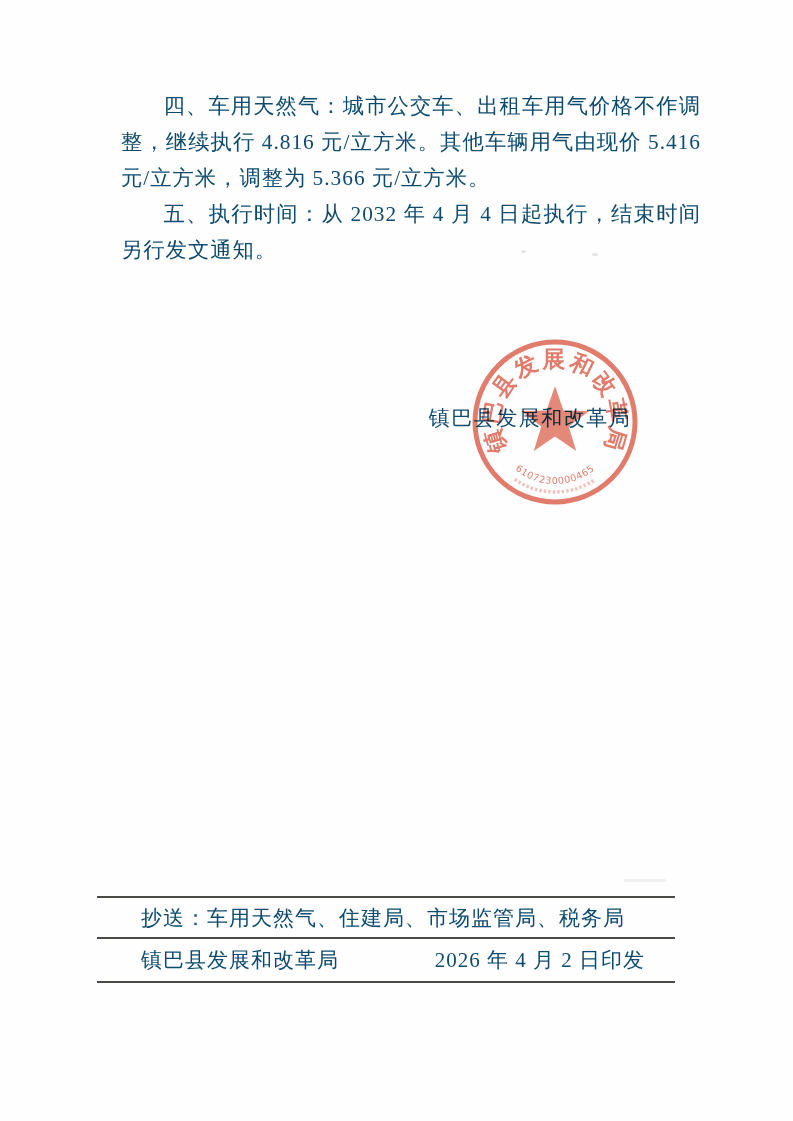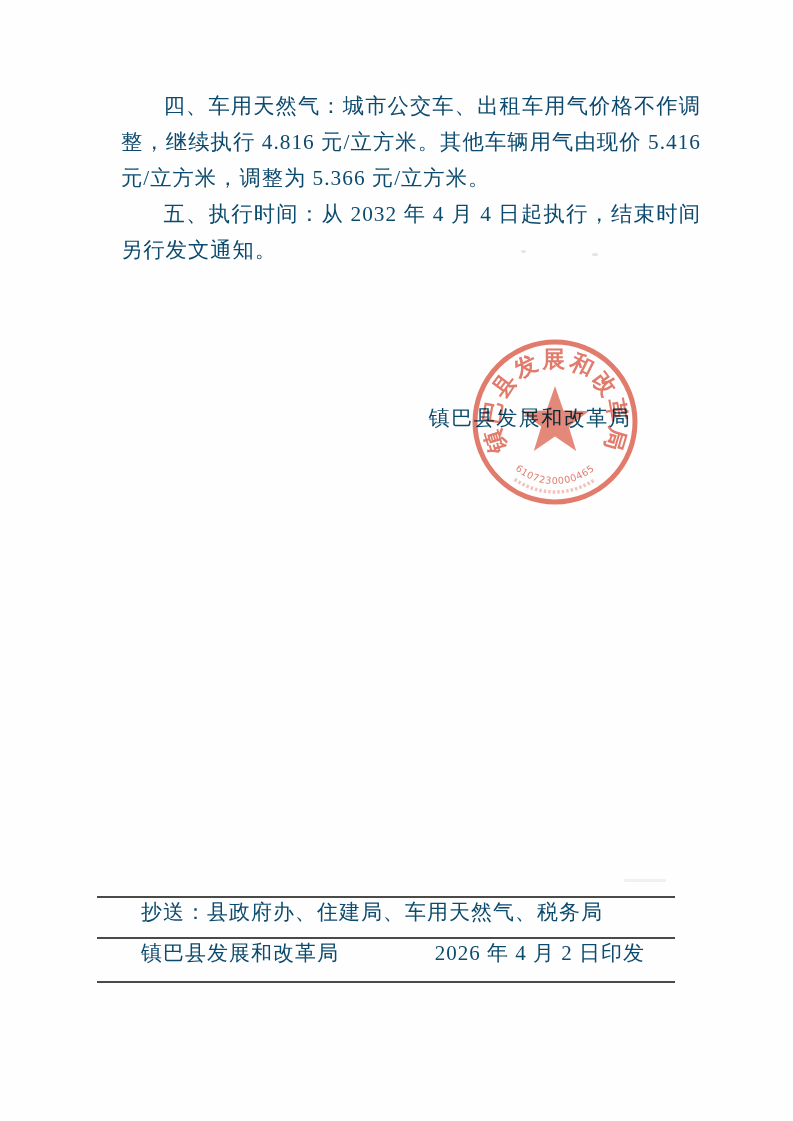--- a/index.html
+++ b/index.html
@@ -74,20 +74,21 @@
     position: absolute;
     left: 97px;
     top: 896px;
     width: 578px;
     border-top: 2px solid #4a4a46;
     font-size: 21px;
     letter-spacing: 1px;
   }
   .footer-row {
     display: flex;
+    align-items: center;
     box-sizing: border-box;
     padding: 0 30px 0 44px;
     border-bottom: 2px solid #4a4a46;
   }
   .footer-row.cc    { height: 41px; }
   .footer-row.issue { height: 44px; justify-content: space-between; }
 
   
   .noise {
     position: absolute;
@@ -127,21 +128,21 @@
       <text class="seal-code-text" font-size="9.5" letter-spacing="0.6" fill="#d8503a" text-anchor="middle">
         <textPath href="#sealBottomArc" xlink:href="#sealBottomArc" startOffset="50%">6107230000465</textPath>
       </text>
       <path d="M 54.8 152.3 A 70 70 0 0 0 135.2 152.3" fill="none" stroke="#d8503a" stroke-width="3.5" stroke-dasharray="2.5,2" opacity="0.45"></path>
     </svg>
   </div>
 
   <div class="footer">
     <div class="footer-row cc">
       <span>抄送：</span>
-        <span>县政府办、住建局、车用天然气、税务局</span>
+        <span>车用天然气、住建局、市场监管局、税务局</span>
     </div>
     <div class="footer-row issue">
       <span>镇巴县发展和改革局</span>
       <span>2026 年 4 月 2 日印发</span>
     </div>
   </div>
 
   <span class="noise n1"></span>
   <span class="noise n2"></span>
   <span class="noise n3"></span>

